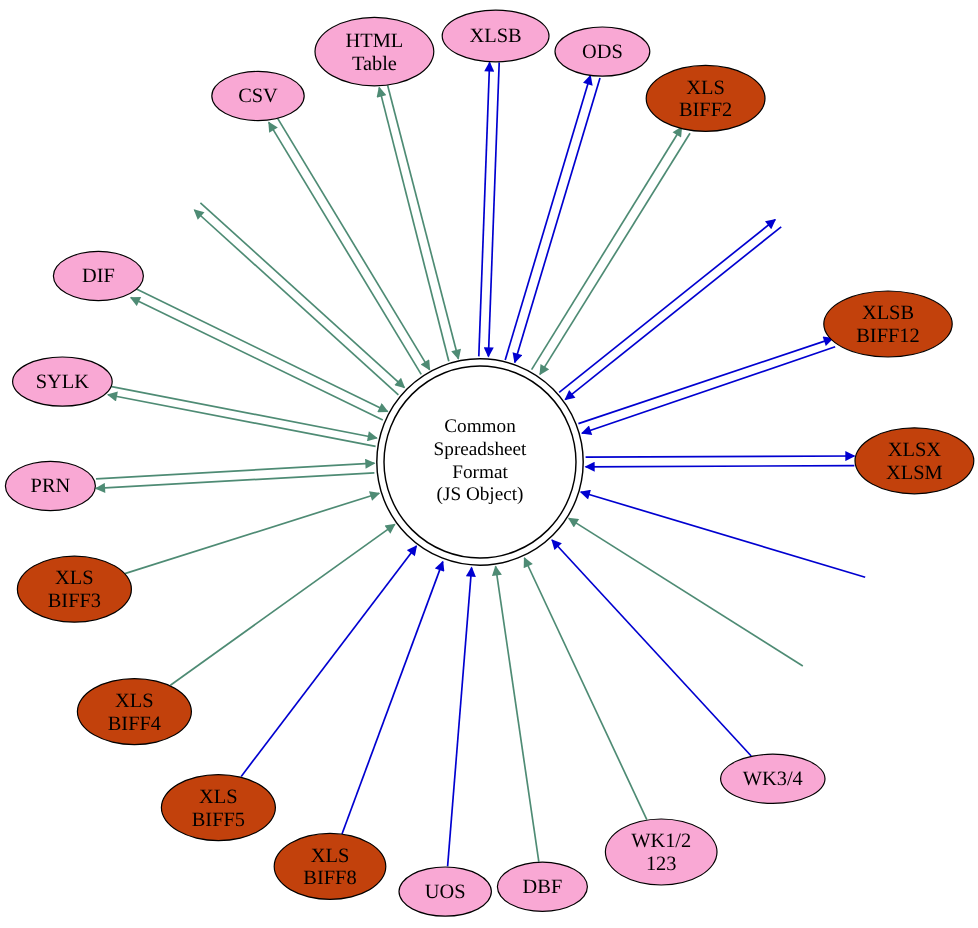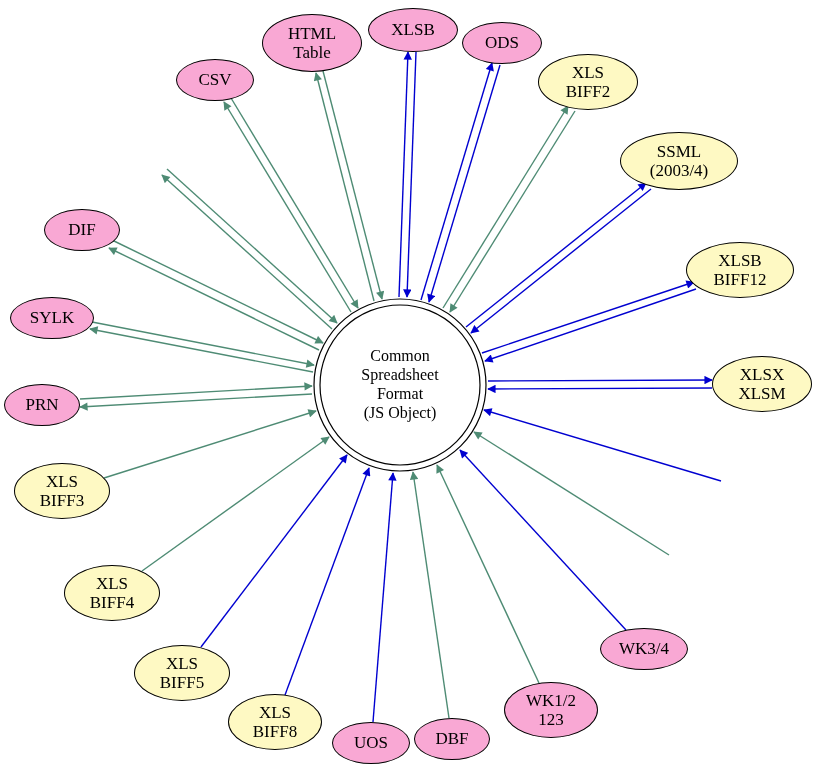--- a/index.html
+++ b/index.html
@@ -17,21 +17,21 @@
   .node{
     position:absolute;
     border:1px solid #000;
     border-radius:50%;
     display:flex;align-items:center;justify-content:center;
     font-size:17px;
     z-index:2;
     box-sizing:border-box;
   }
   .cyan{background:#f9a8d4;}
-  .green{background:#fef9c3;}
+  .green{background:#c2410c;}
   .nl{white-space:pre-line;text-align:center;line-height:1.12;}
   .center-label{
     position:absolute;
     left:330px;top:347px;width:140px;
     text-align:center;white-space:pre-line;
     font-size:16px;line-height:1.18;
     z-index:3;
   }
 </style>
 </head>
@@ -156,24 +156,20 @@
 
   <div class="node cyan" style="left:462px;top:22px;width:80px;height:42px">
     <span class="nl">ODS</span>
   </div>
 
   <div class="node green" style="left:538px;top:54px;width:100px;height:56px">
     <span class="nl">XLS
 BIFF2</span>
   </div>
 
-  <div class="node green" style="left:620px;top:132px;width:118px;height:58px">
-    <span class="nl">SSML
-(2003/4)</span>
-  </div>
 
   <div class="node green" style="left:686px;top:242px;width:108px;height:56px">
     <span class="nl">XLSB
 BIFF12</span>
   </div>
 
   <div class="node green" style="left:712px;top:356px;width:100px;height:56px">
     <span class="nl">XLSX
 XLSM</span>
   </div>

